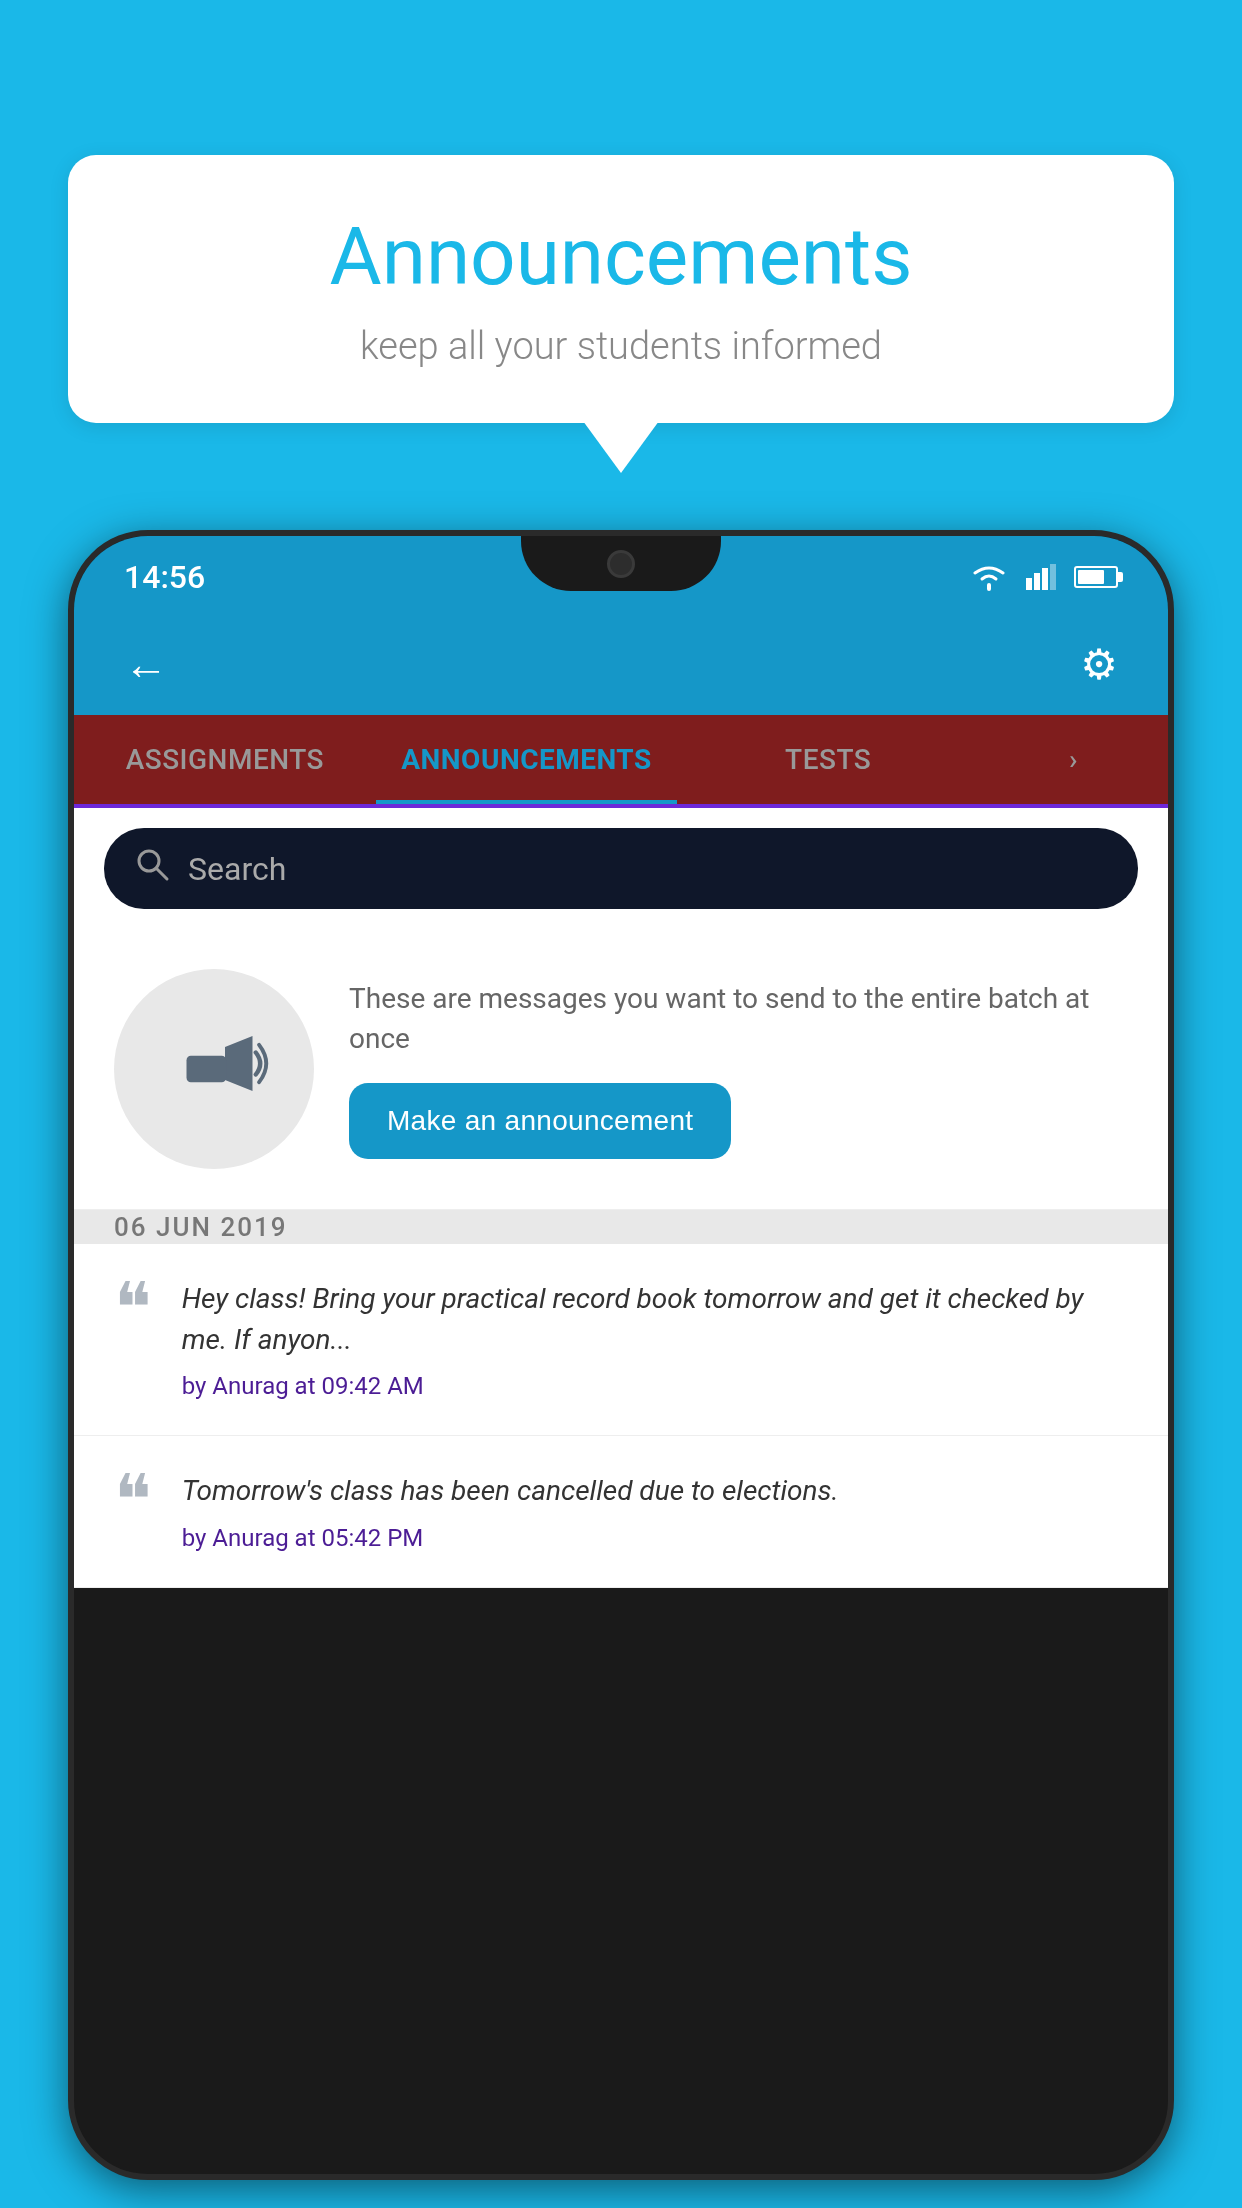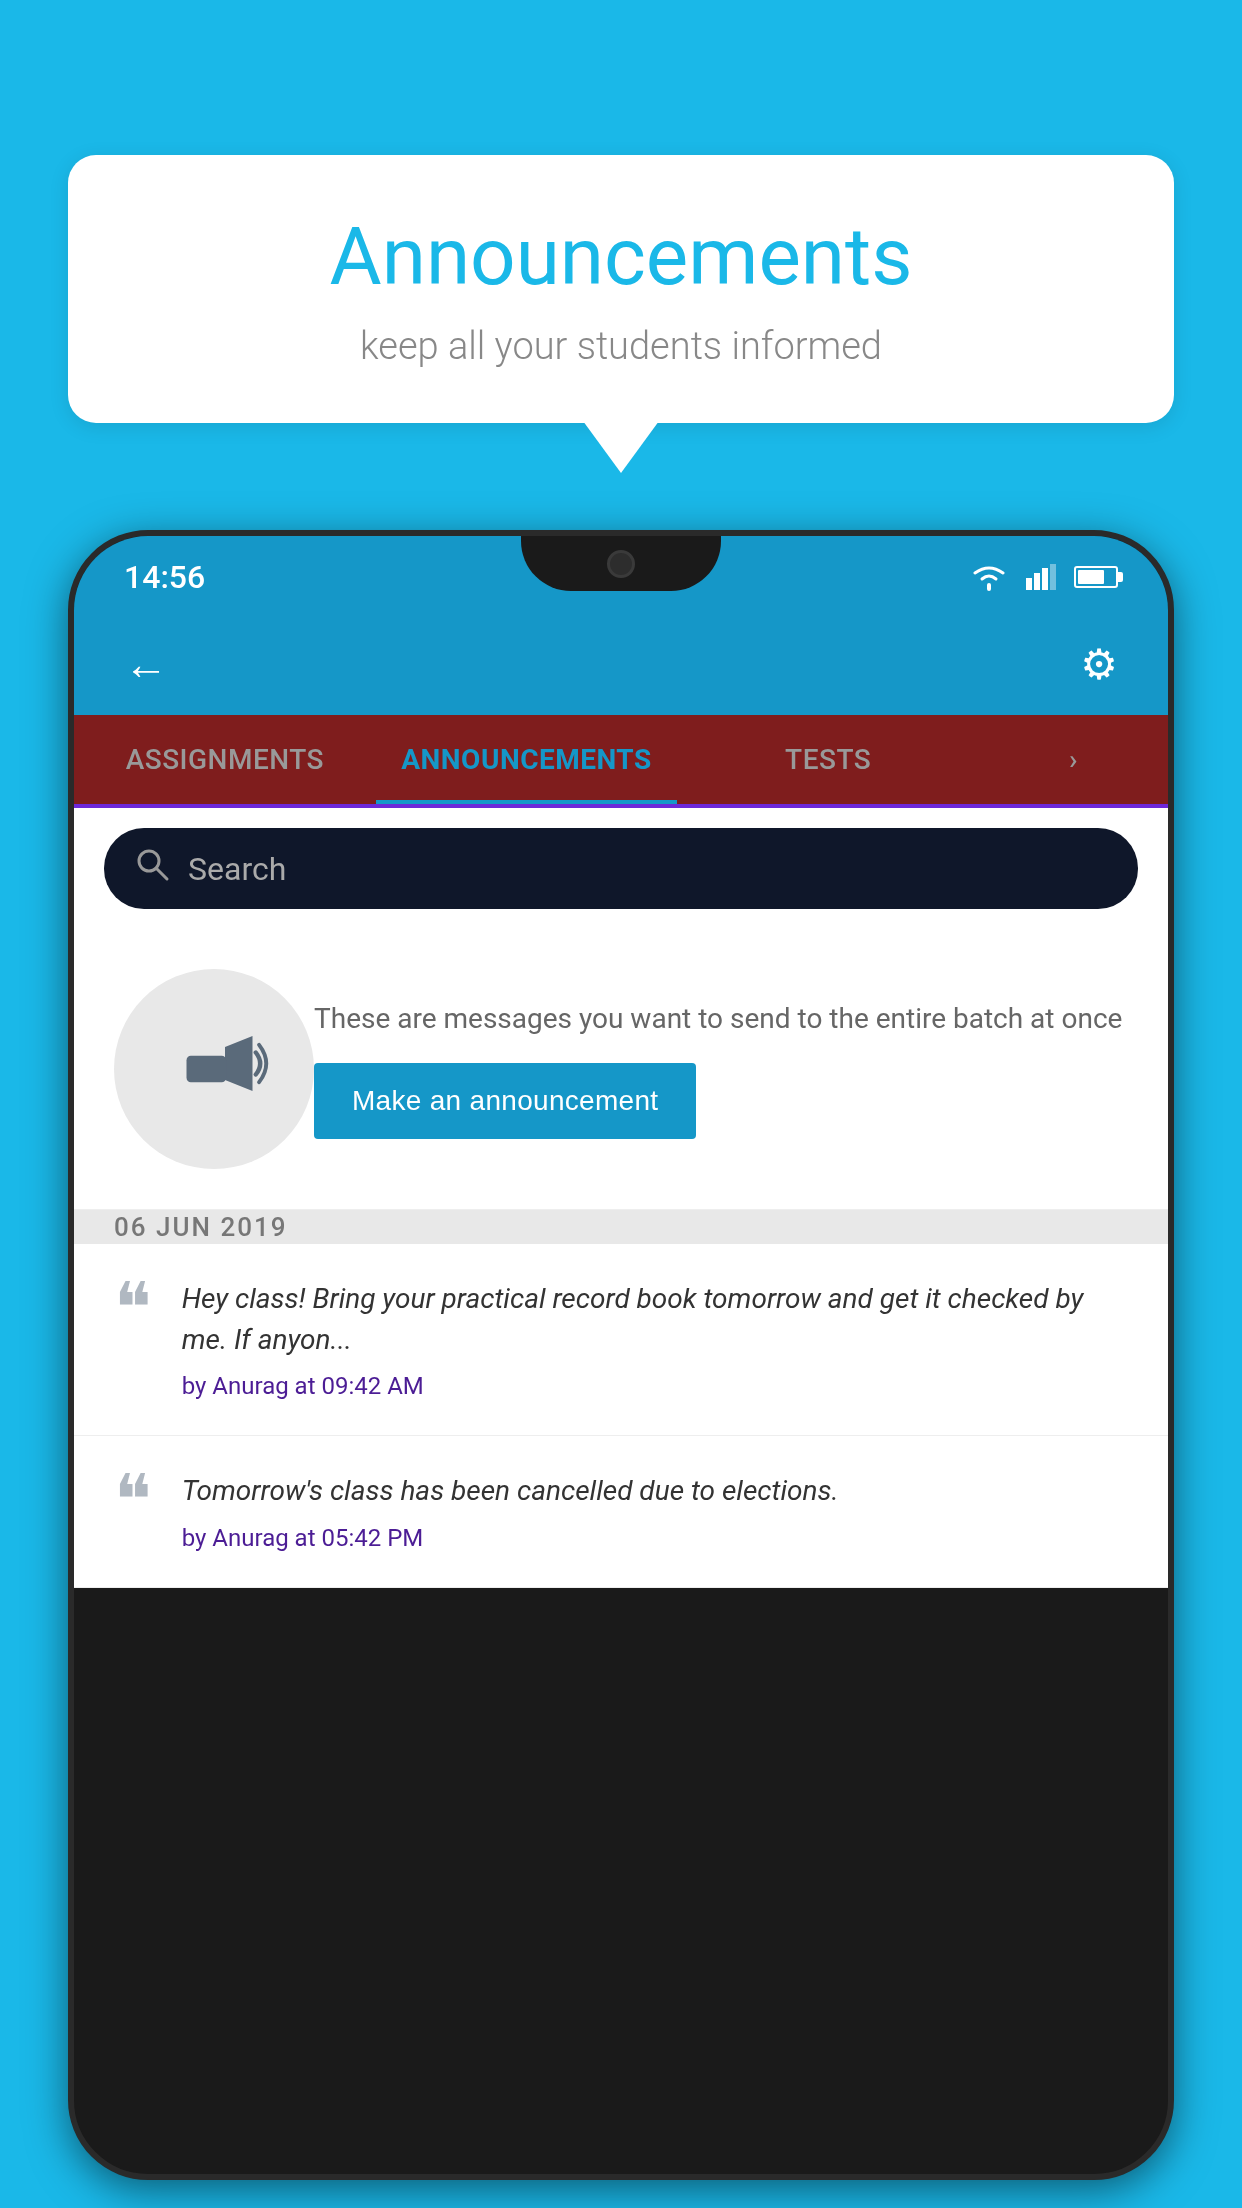--- a/index.html
+++ b/index.html
@@ -263,20 +263,21 @@
       font-size: 32px;
     }
 
     
     .announcement-cta {
       background: white;
       margin: 0;
       padding: 40px 40px;
       display: flex;
       align-items: center;
+      gap: 35px;
       border-bottom: 1px solid #eee;
     }
 
     .megaphone-circle {
       width: 200px;
       height: 200px;
       border-radius: 50%;
       background: #e8e8e8;
       display: flex;
       align-items: center;
@@ -297,21 +298,21 @@
       color: #666;
       font-size: 28px;
       line-height: 1.4;
       margin-bottom: 25px;
     }
 
     .make-announcement-btn {
       background: #1597c8;
       color: white;
       border: none;
-      border-radius: 4px;
+      border-radius: 19px;
       padding: 22px 38px;
       font-size: 28px;
       font-weight: 500;
       cursor: pointer;
       letter-spacing: 0.3px;
     }
 
     
     .date-separator {
       background: #e8e8e8;

